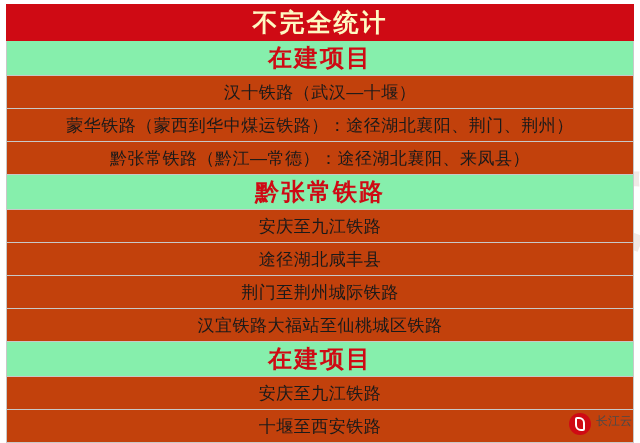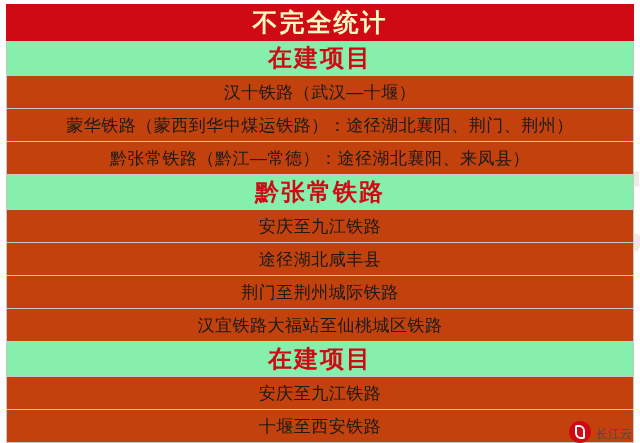--- a/index.html
+++ b/index.html
@@ -86,23 +86,23 @@
   }
 
   td.item-row {
     background: #c2410c;
   }
 
   
   .badge {
     position: absolute;
     right: 8px;
-    bottom: 0;
+    bottom: 8px;
     display: flex;
-    align-items: flex-end;
+    align-items: flex-start;
     gap: 5px;
     z-index: 3;
   }
   .badge-logo {
     width: 22px;
     height: 22px;
     border-radius: 50%;
     background: #cf0a14;
     position: relative;
     flex: 0 0 auto;

